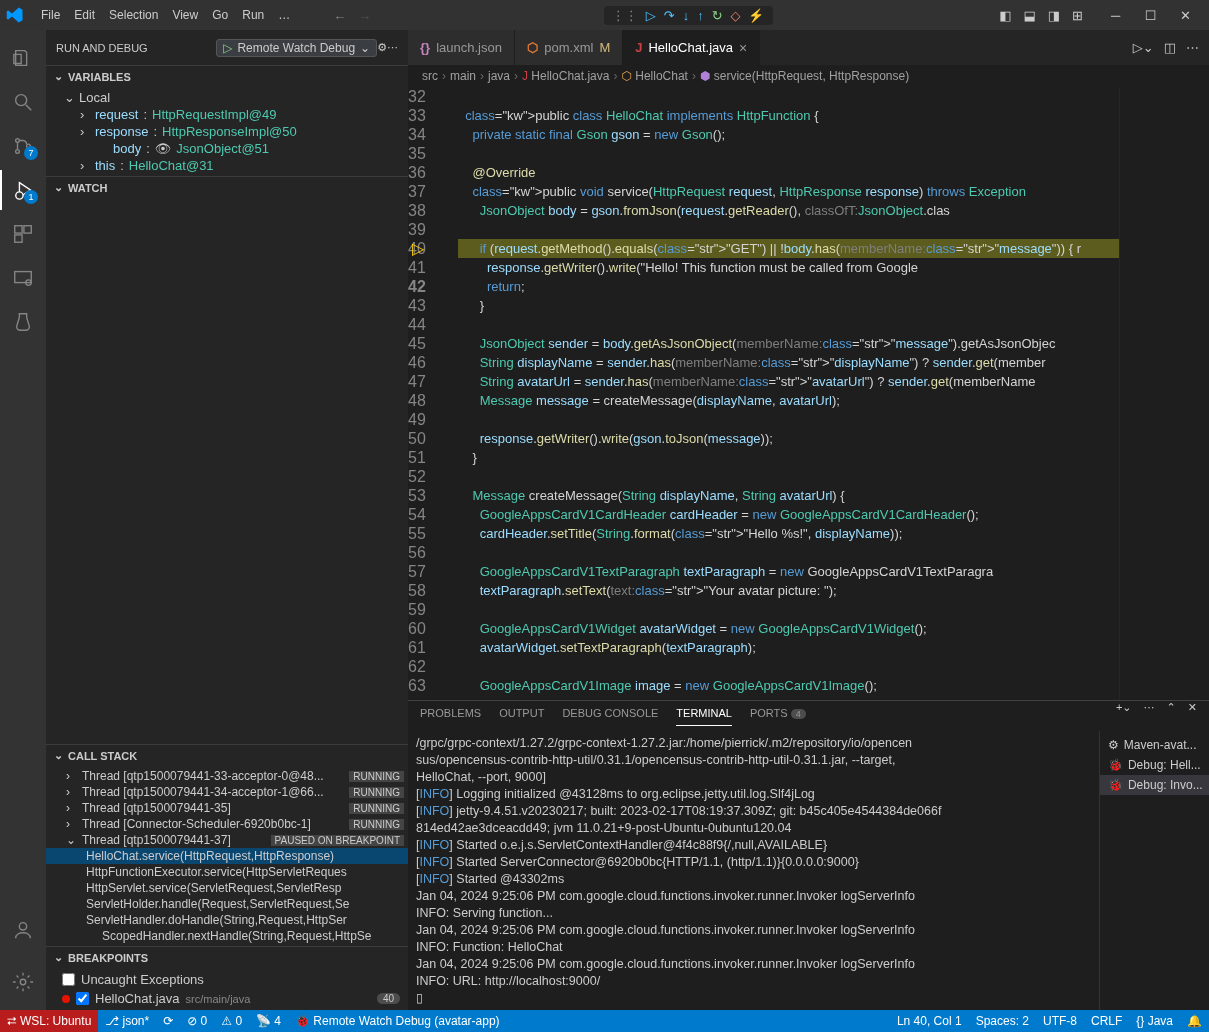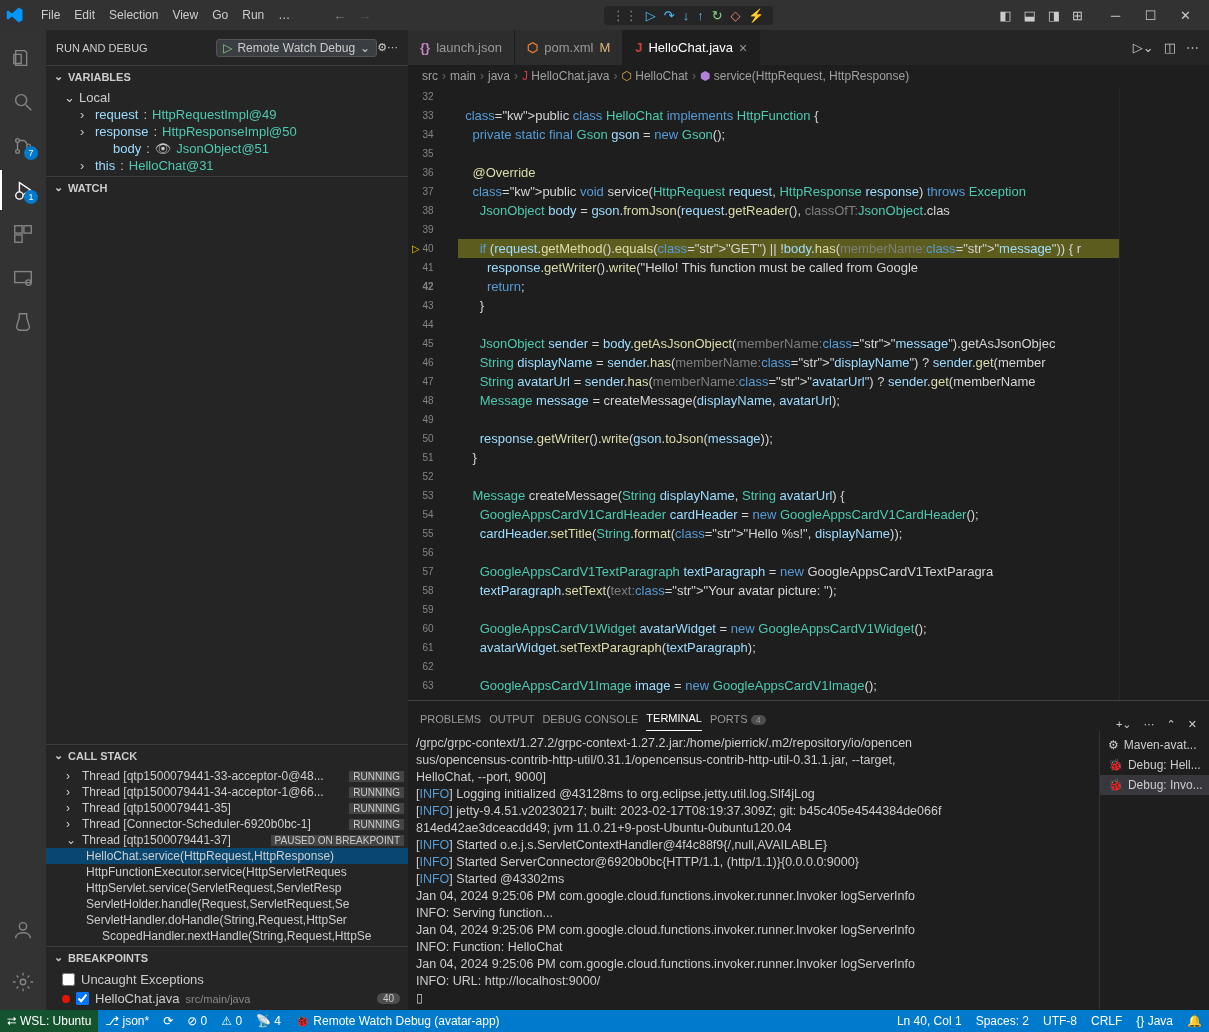--- a/index.html
+++ b/index.html
@@ -39,33 +39,33 @@
 .bp-count{margin-left:auto;background:#4d4d4d;border-radius:8px;padding:0 6px;font-size:10px}
 .editor{flex:1;display:flex;flex-direction:column;background:#1e1e1e;overflow:hidden}
 .tabs{height:35px;background:#252526;display:flex;align-items:stretch}
 .tab{padding:0 12px;display:flex;align-items:center;gap:6px;background:#2d2d2d;border-right:1px solid #1e1e1e;cursor:pointer;font-size:13px;color:#999}
 .tab.active{background:#1e1e1e;color:#fff}
 .tab .close{color:#999;font-size:14px}
 .tab-actions{margin-left:auto;display:flex;align-items:center;gap:10px;padding:0 10px;color:#ccc}
 .breadcrumb{height:22px;display:flex;align-items:center;padding:0 14px;font-size:12px;color:#a0a0a0;gap:4px}
 .breadcrumb .sep{color:#666}
 .code-area{flex:1;display:flex;overflow:hidden;position:relative}
-.gutter{width:50px;background:#1e1e1e;text-align:center;padding-right:10px;font-family:Consolas,monospace;font-size:10px;line-height:19px;color:#858585}
+.gutter{width:50px;background:#1e1e1e;text-align:left;padding-right:10px;font-family:Consolas,monospace;font-size:16px;line-height:19px;color:#858585}
 .lines{flex:1;font-family:Consolas,monospace;font-size:13px;line-height:19px;white-space:pre;overflow:hidden}
 .ln{height:19px;color:#d4d4d4}
 .ln.cur{background:#5c5c1e}
 .kw{color:#569cd6}
 .cls{color:#4ec9b0}
 .fn{color:#dcdcaa}
 .var{color:#9cdcfe}
 .param{color:#7f7f7f}
 .cur-icon{position:absolute;left:12px;color:#ffcc00}
 .minimap{width:90px;background:#1e1e1e;opacity:.4;border-left:1px solid #333}
 .panel{height:310px;border-top:1px solid #414141;background:#1e1e1e;display:flex;flex-direction:column}
-.panel-tabs{height:30px;display:flex;align-items:flex-end;padding:0 12px;gap:8px;font-size:11px;color:#999}
+.panel-tabs{height:30px;display:flex;align-items:flex-start;padding:0 12px;gap:18px;font-size:11px;color:#999}
 .ptab{cursor:pointer;padding:6px 0}
 .ptab.active{color:#fff;border-bottom:1px solid #fff}
 .pbadge{background:#4d4d4d;border-radius:8px;padding:0 5px;font-size:9px;margin-left:3px}
 .panel-actions{margin-left:auto;display:flex;gap:12px;color:#ccc}
 .panel-body{flex:1;display:flex;overflow:hidden}
 .term{flex:1;font-family:Consolas,monospace;font-size:12.5px;line-height:17px;padding:4px 8px;color:#ccc;overflow:hidden;white-space:pre-wrap;word-break:break-all}
 .info{color:#569cd6}
 .term-side{width:110px;border-left:1px solid #333;font-size:12px;padding:4px 0}
 .ts-row{padding:3px 8px;display:flex;align-items:center;gap:5px;cursor:pointer;white-space:nowrap;overflow:hidden}
 .ts-row.sel{background:#37373d}
@@ -407,21 +407,21 @@
               <span>Debug: Invo...</span>
             </div>
           </div>
       </div>
     </div>
   </div>
 </div>
 
 <div class="statusbar">
   <div id="sbl" style="display:flex;height:100%">
-      <div class="sb-item" style="background: #14532d;">⮂ WSL: Ubuntu</div>
+      <div class="sb-item" style="background: #b91c1c;">⮂ WSL: Ubuntu</div>
       <div class="sb-item">⎇ json*</div>
       <div class="sb-item">⟳ </div>
       <div class="sb-item">⊘ 0</div>
       <div class="sb-item">⚠ 0</div>
       <div class="sb-item">📡 4</div>
       <div class="sb-item">🐞 Remote Watch Debug (avatar-app)</div>
     </div>
   <div class="sb-right" id="sbr">
       <div class="sb-item">Ln 40, Col 1</div>
       <div class="sb-item">Spaces: 2</div>

